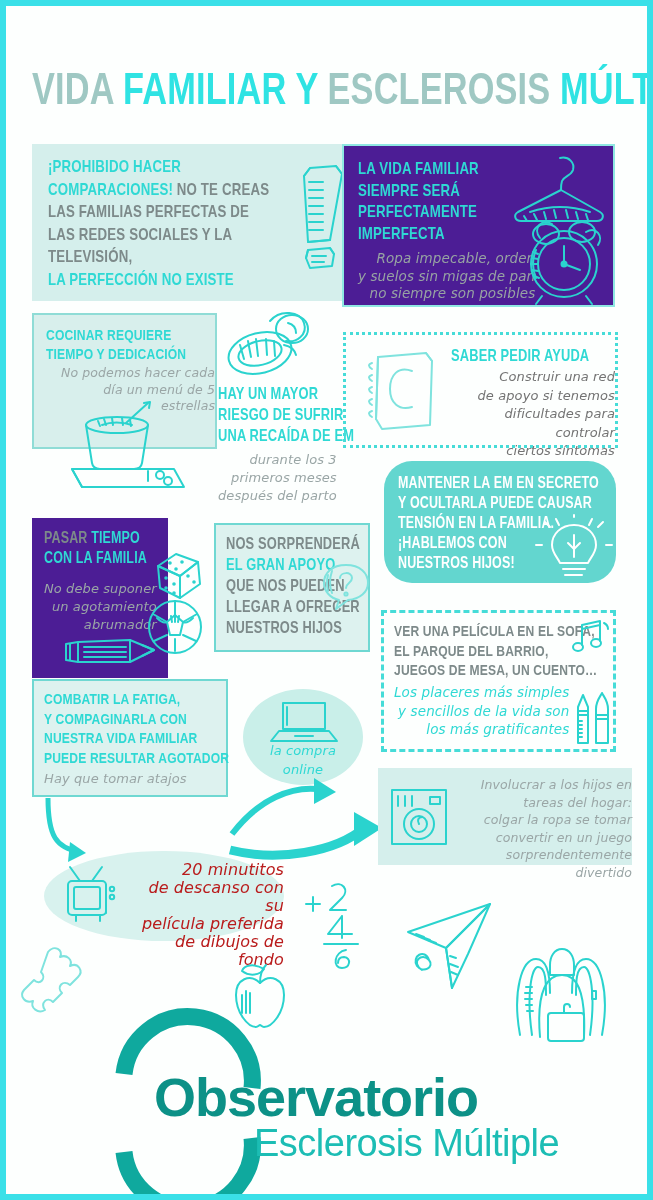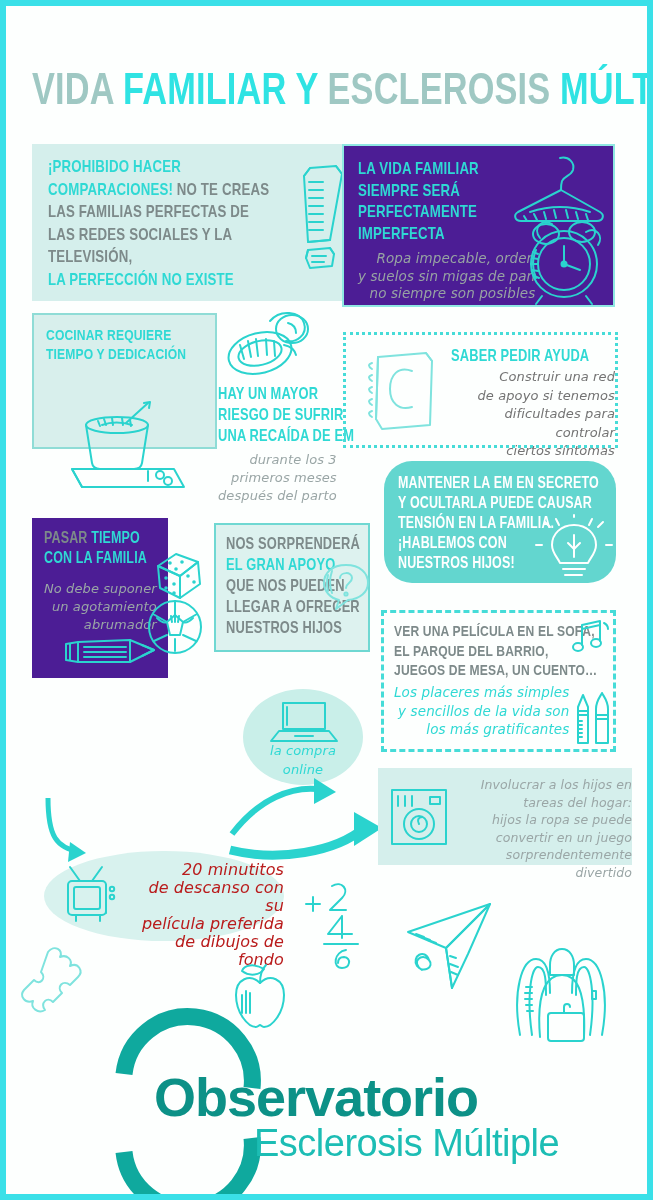--- a/index.html
+++ b/index.html
@@ -133,20 +133,22 @@
       <ellipse class="ink" cx="68" cy="20" rx="13" ry="10"></ellipse>
       <path class="ink" d="M28 84 l-6 8 M72 84 l6 8"></path>
       <path class="ink" d="M22 38 q-6 14 0 28" stroke-width="1.2"></path>
       <path class="ink" d="M19 40 l5 2 M18 46 l6 1 M17 52 l7 0 M18 58 l6 1 M20 64 l5 2" stroke-width="1.2"></path>
     </svg>
   </div>
 
   <div class="panel" style="left:26px; top:307px; width:185px; height:136px; background:#d8efec; border:2px solid #8fdcd6;">
     <div class="cond lines" style="position:absolute; left:12px; top:10px; width:128%; font-size:15.5px; line-height:19px; color:#2fd9d4;">COCINAR REQUIERE
 TIEMPO Y DEDICACIÓN</div>
+    <div class="hand lines" style="position:absolute; left:12px; top:50px; font-size:12.5px; line-height:16.5px; color:#9aa6a6;">No podemos hacer cada
+día un menú de 5 estrellas</div>
 
     <svg style="position:absolute; left:22px; top:86px;" width="140" height="92" viewBox="0 0 140 92">
       <path class="ink" d="M30 24 L36 62 q1 6 8 6 h34 q7 0 8 -6 L92 24"></path>
       <ellipse class="ink" cx="61" cy="24" rx="31" ry="8"></ellipse>
       <path class="ink" d="M46 24 q14 -5 30 0" stroke-width="1.2"></path>
       <path class="ink" d="M42 20 l2 5 M48 18 l2 6 M56 17 l1 7 M66 17 l1 7 M74 19 l1 6" stroke-width="1.1"></path>
       <path class="ink" d="M70 22 L92 2"></path>
       <path class="ink" d="M88 2 l6 -1 l-1 6"></path>
       <path class="ink" d="M16 68 L118 68 L128 86 L26 86 Z"></path>
       <path class="ink" d="M16 68 L26 86"></path>
@@ -285,20 +287,27 @@
 
     <svg style="position:absolute; left:186px; top:78px;" width="46" height="58" viewBox="0 0 46 58">
       <path class="ink" d="M8 16 L13 4 L18 16 L18 52 L8 52 Z"></path>
       <path class="ink" d="M8 20 h10 M8 24 h10" stroke-width="1"></path>
       <path class="ink" d="M9 30 h3 M9 34 h3 M9 38 h3 M9 42 h3 M9 46 h3" stroke-width="1"></path>
       <path class="ink" d="M26 18 c0 -8 4 -12 6 -16 c2 4 6 8 6 16 L38 52 L26 52 Z"></path>
       <path class="ink" d="M26 24 h12 M26 28 h12" stroke-width="1"></path>
     </svg>
   </div>
 
+  <div class="panel bd-solid" style="left:26px; top:673px; width:196px; height:118px;">
+    <div class="cond lines" style="position:absolute; left:10px; top:8px; width:128%; font-size:15.5px; line-height:19.5px; color:#2fd9d4;">COMBATIR LA FATIGA,
+Y COMPAGINARLA CON
+NUESTRA VIDA FAMILIAR
+PUEDE RESULTAR AGOTADOR</div>
+    <div class="hand" style="position:absolute; left:10px; top:90px; font-size:13px; color:#9aa6a6;">Hay que tomar atajos</div>
+  </div>
 
   <div class="panel" style="left:237px; top:683px; width:120px; height:96px; background:#c9efe9; border-radius:50%;">
     <svg style="position:absolute; left:26px; top:10px;" width="70" height="46" viewBox="0 0 70 46">
       <path class="ink" d="M14 4 L56 4 L56 30 L14 30 Z"></path>
       <path class="ink" d="M10 32 L60 32 L68 42 L2 42 Z"></path>
       <path class="ink" d="M26 37 h18" stroke-width="1.4"></path>
       <path class="ink" d="M18 8 L18 26" stroke-width="1"></path>
     </svg>
     <div class="hand lines" style="position:absolute; left:0; top:52px; width:120px; text-align:center; font-size:13px; line-height:19px; color:#2fd9d4;">la compra
 online</div>
@@ -319,21 +328,21 @@
     <svg style="position:absolute; left:10px; top:18px;" width="62" height="62" viewBox="0 0 62 62">
       <rect class="ink" x="4" y="4" width="54" height="54" stroke-width="3"></rect>
       <path class="ink" d="M10 10 v10 M17 10 v10 M24 10 v10" stroke-width="3"></path>
       <rect class="ink" x="42" y="11" width="10" height="7" stroke-width="2.4"></rect>
       <circle class="ink" cx="31" cy="38" r="15" stroke-width="3"></circle>
       <circle class="ink" cx="31" cy="38" r="8" stroke-width="2.4"></circle>
       <path class="ink" d="M31 38 q-3 -6 3 -7" stroke-width="2.4"></path>
     </svg>
     <div class="hand lines" style="position:absolute; left:78px; top:8px; font-size:12.5px; line-height:17.5px; color:#9aa6a6;">Involucrar a los hijos en
 tareas del hogar:
-hijos la ropa se puede
+colgar la ropa se tomar
 convertir en un juego
 sorprendentemente divertido</div>
   </div>
 
   <div class="panel" style="left:38px; top:845px; width:240px; height:90px; background:#d8f2ee; border-radius:50%;">
     <svg style="position:absolute; left:18px; top:14px;" width="62" height="62" viewBox="0 0 62 62">
       <path class="ink" d="M18 16 L8 2 M30 16 L40 2" stroke-width="2.4"></path>
       <rect class="ink" x="6" y="16" width="38" height="34" rx="4" stroke-width="2.4"></rect>
       <rect class="ink" x="12" y="22" width="26" height="22" rx="2" stroke-width="1.6"></rect>
       <circle class="ink" cx="50" cy="24" r="2.2"></circle>

